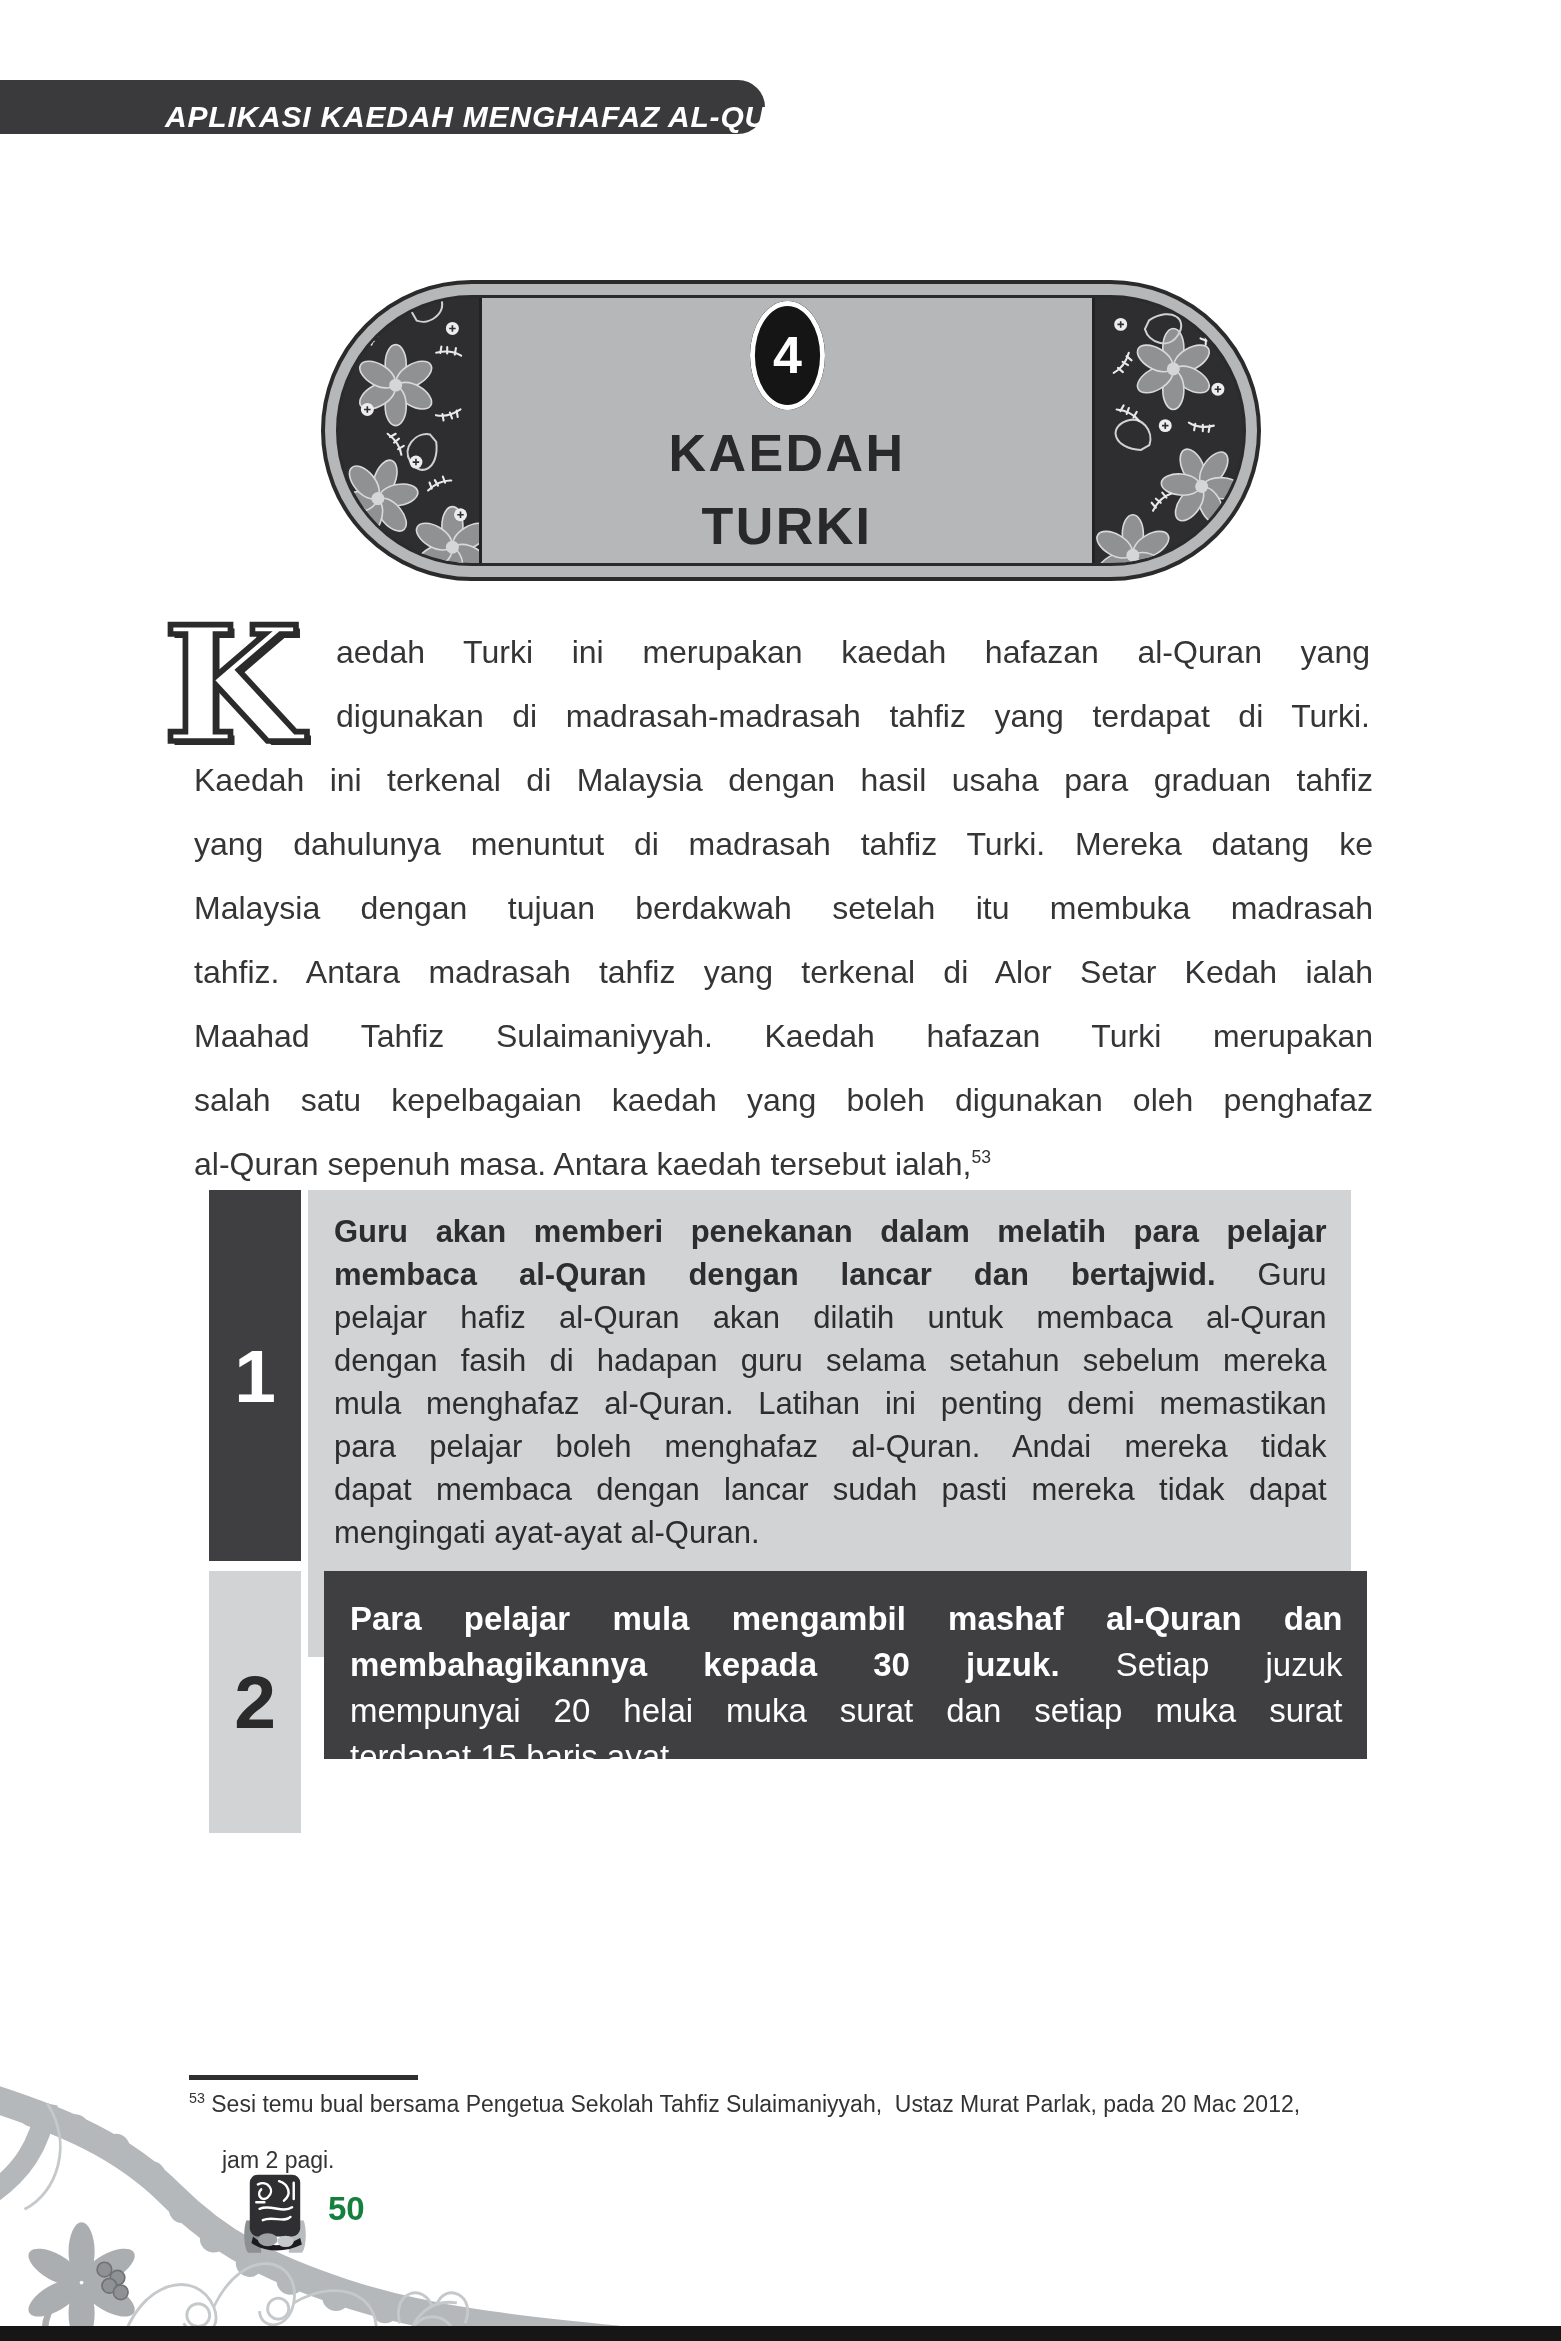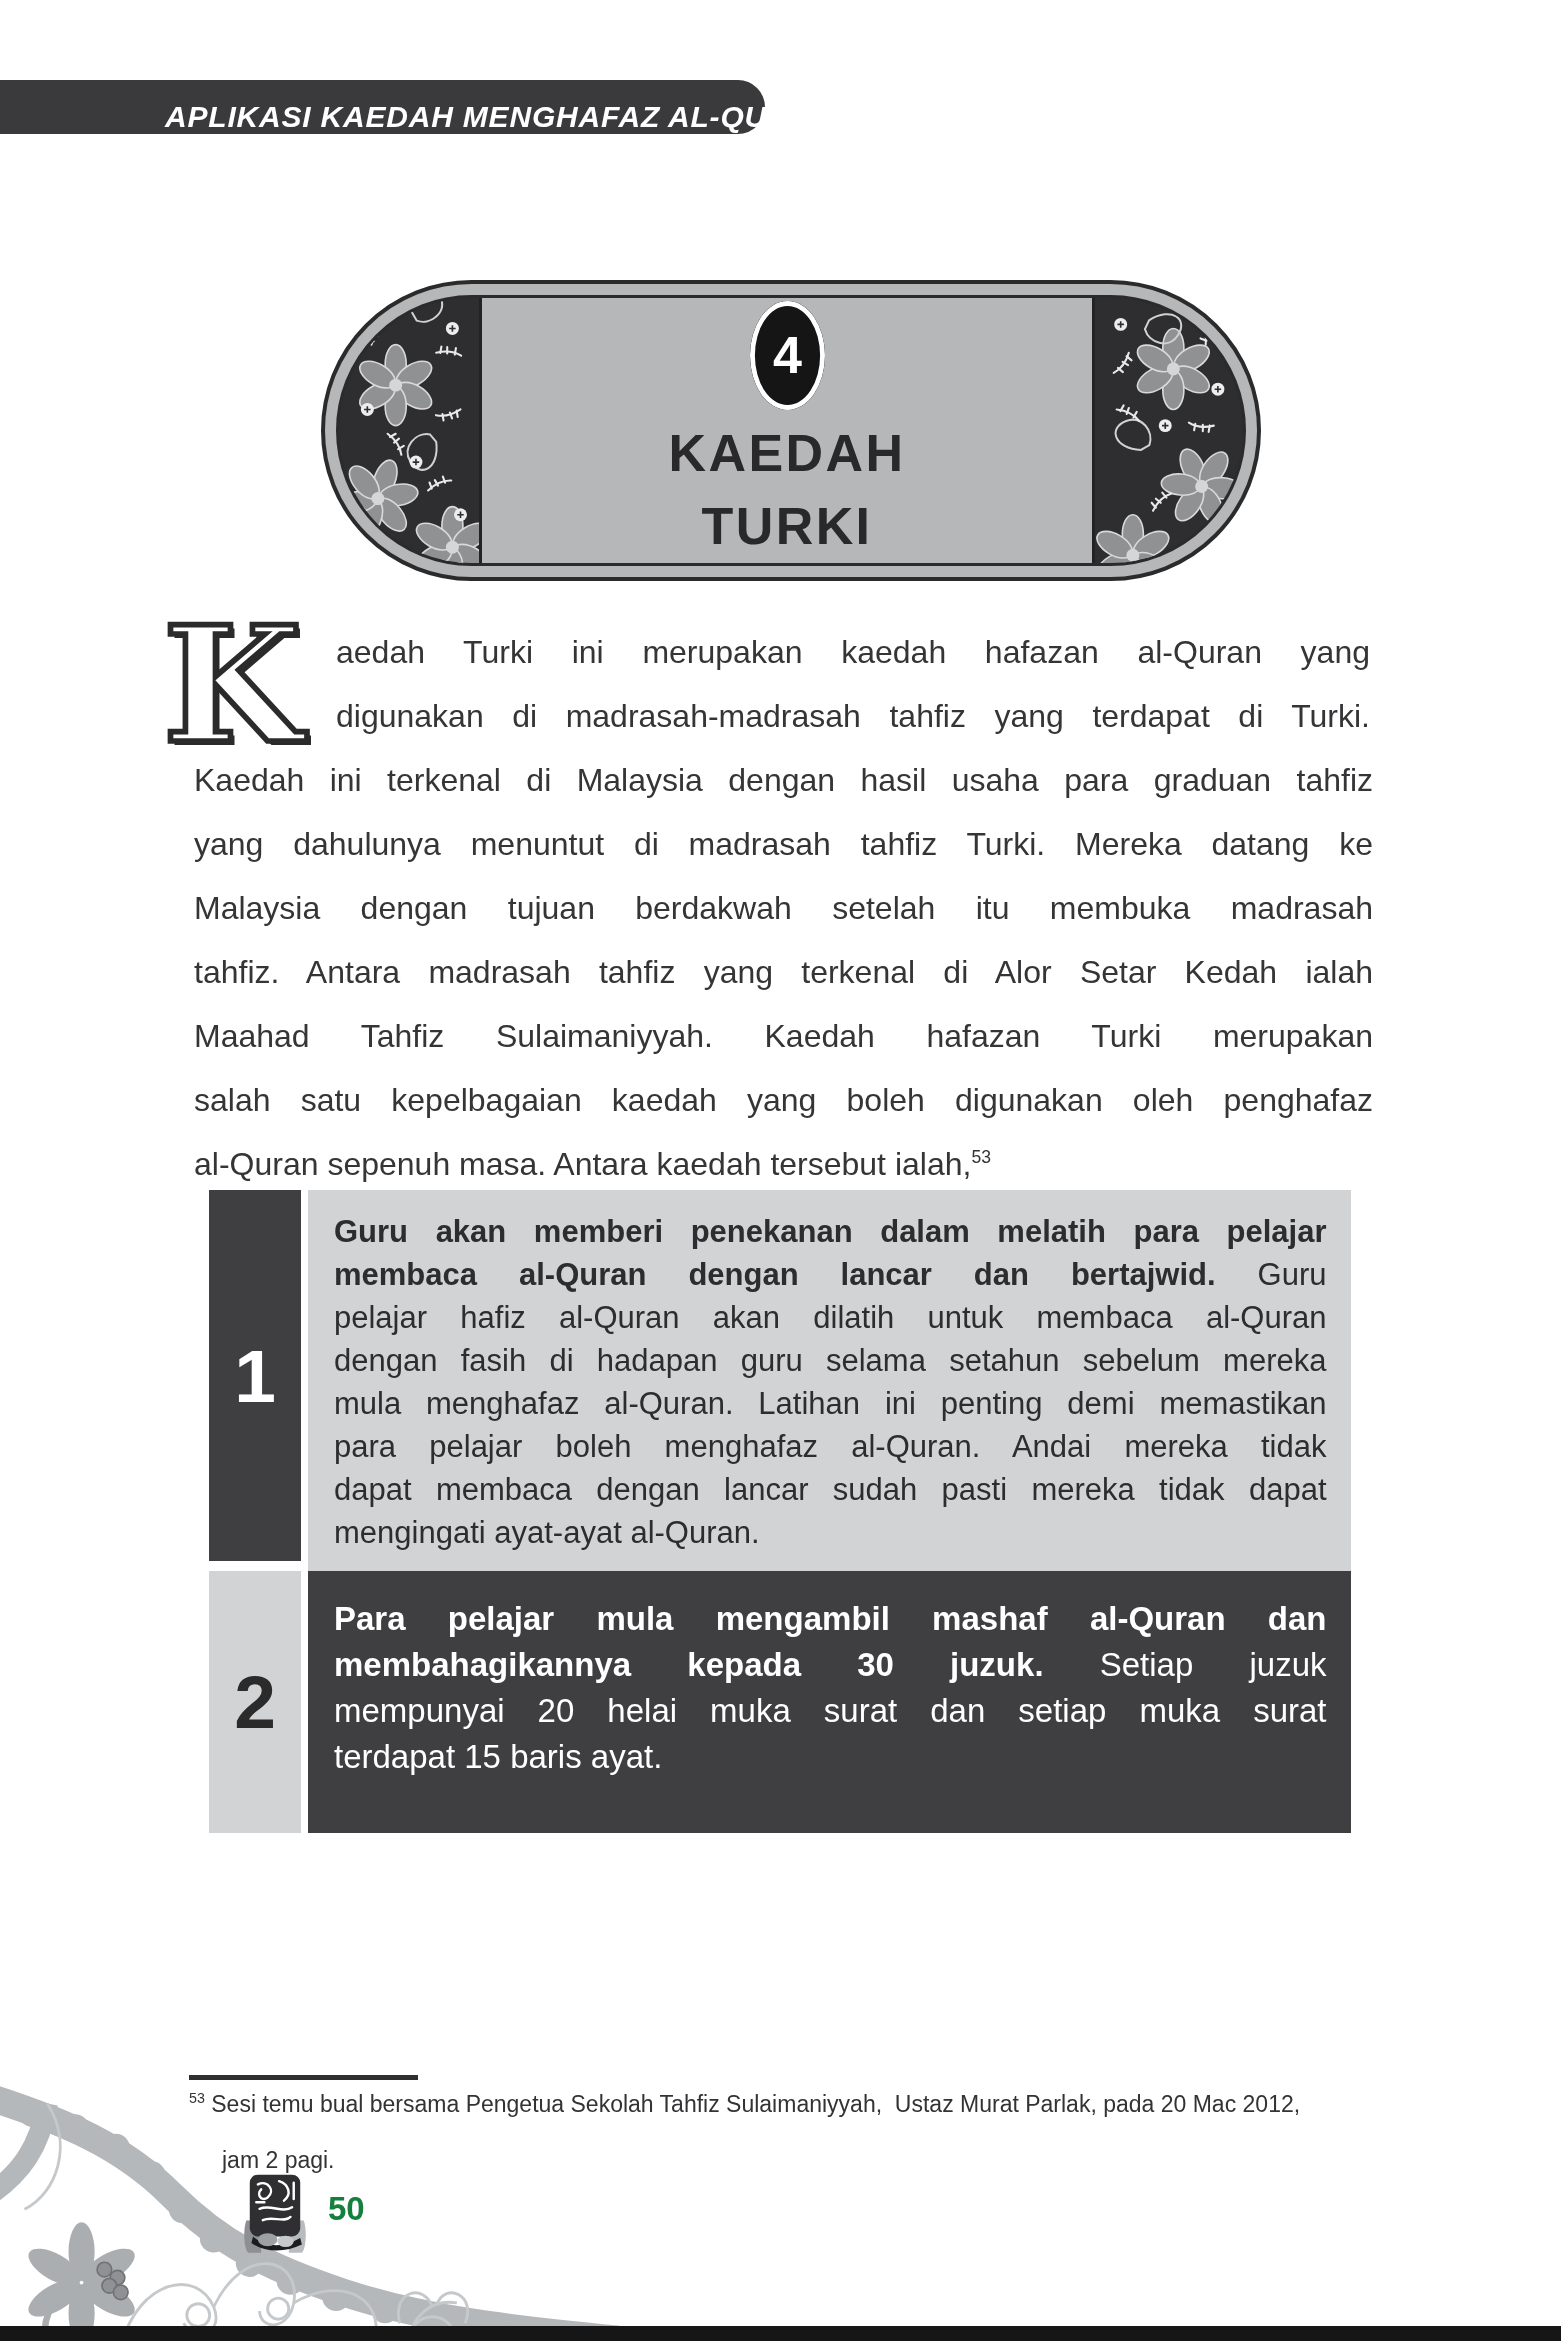--- a/index.html
+++ b/index.html
@@ -59,21 +59,21 @@
     font-size:75px;font-weight:bold;
   }
   .step1-num{left:209px;top:1190px;width:92px;height:371px;background:#3f3f41;color:#ffffff;}
   .step2-num{left:209px;top:1571px;width:92px;height:262px;background:#d2d3d5;color:#2b2b2b;}
   .step-body{position:absolute;box-sizing:border-box;}
   .step1-body{
     left:308px;top:1190px;width:1043px;height:467px;background:#d2d3d5;color:#2d2d2f;
     font-size:31px;line-height:43px;padding:20.4px 24.5px 0 26px;
   }
   .step2-body{
-    left:308px;top:1571px;width:1043px;height:262px;background:#3f3f41;color:#ffffff;
+    left:324px;top:1571px;width:1043px;height:188px;background:#3f3f41;color:#ffffff;
     font-size:33px;line-height:46px;padding:24.5px 24.5px 0 26px;
   }
   
   .fn-rule{position:absolute;left:189px;top:2075px;width:229px;height:4.9px;background:#2f2f2f;}
   .fn-line{position:absolute;font-size:23px;color:#333335;white-space:nowrap;}
   .fn-line sup{font-size:0.62em;}
   .fn1{left:189px;top:2090px;}
   .fn2{left:222px;top:2147px;}
   
   .corner-svg{position:absolute;left:0;top:2071px;width:620px;height:271px;}

